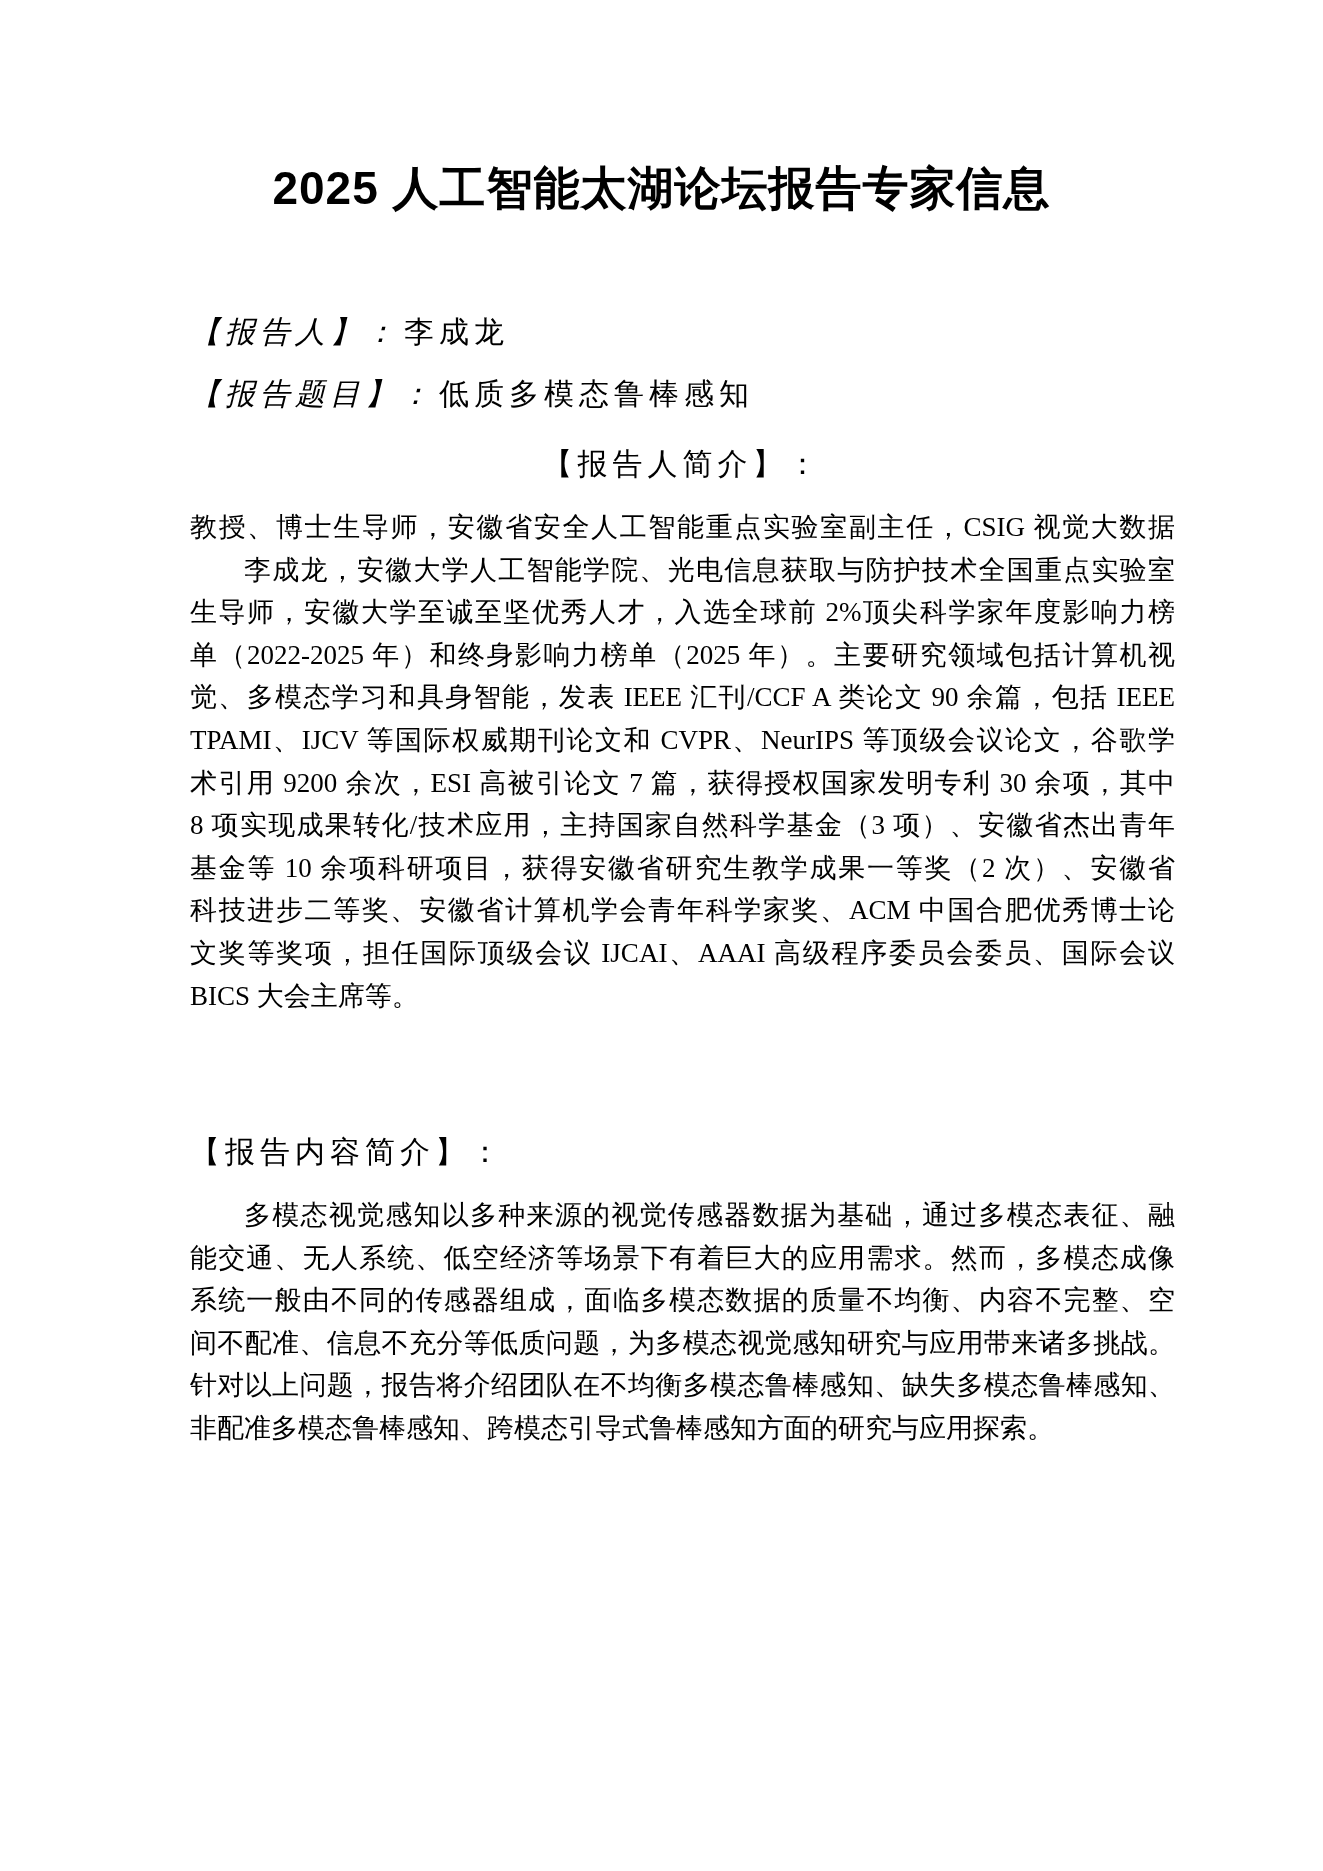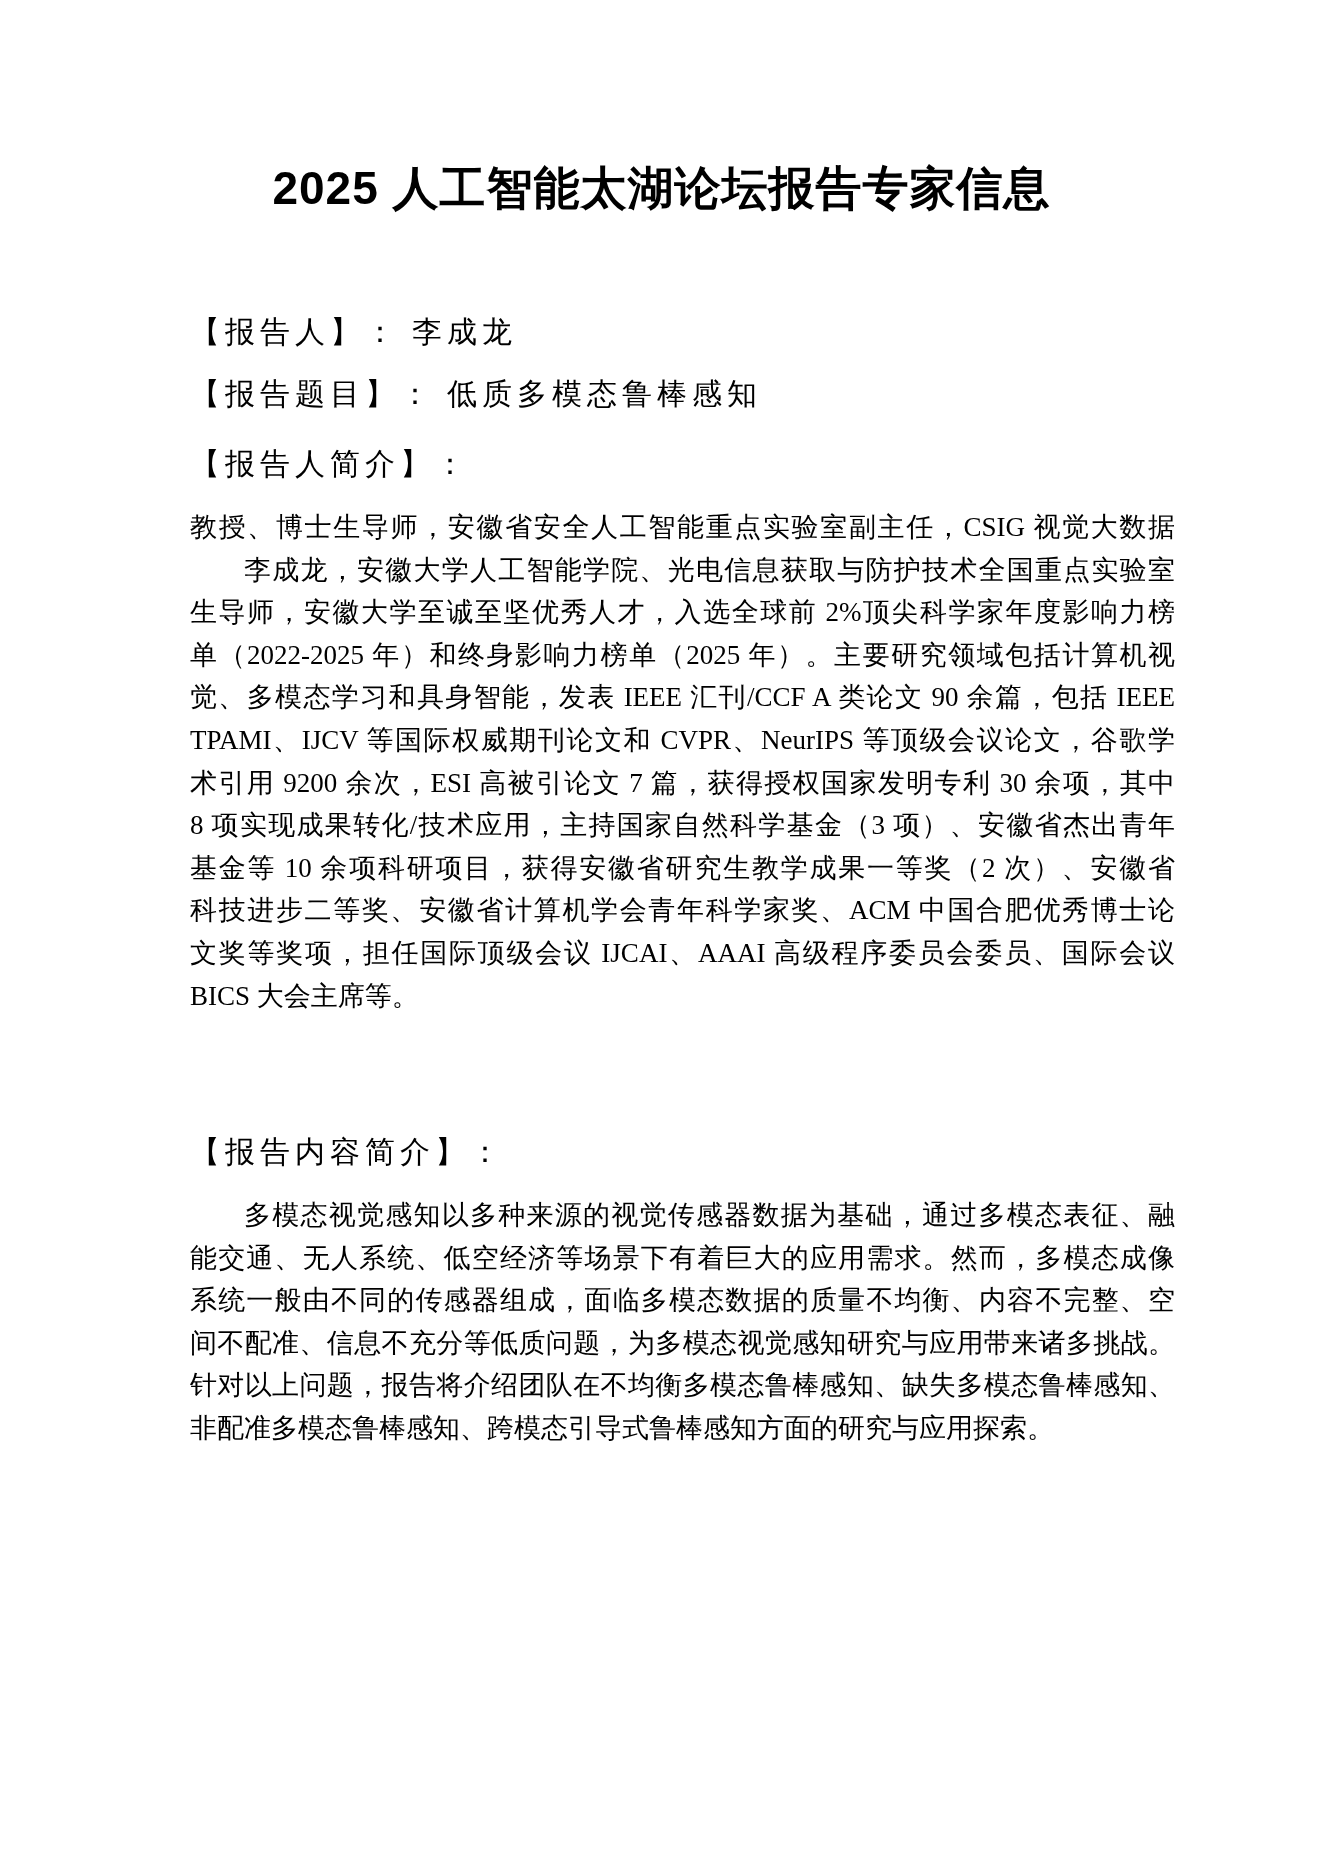--- a/index.html
+++ b/index.html
@@ -33,32 +33,32 @@
   .field {
     position: absolute;
     left: 190px;
     width: 985px;
     font-size: 30px;
     line-height: 44px;
     white-space: nowrap;
   }
   .f-presenter { top: 310px; }
   .f-topic     { top: 372px; }
-  .flabel { letter-spacing: 5px; }
-  .fvalue { letter-spacing: 5px; margin-left: 12px; }
+  .flabel { letter-spacing: 5px; font-style: italic; }
+  .fvalue { letter-spacing: 5px; margin-left: 4px; }
   .sec-heading {
     position: absolute;
     left: 190px;
     width: 985px;
     font-size: 30px;
     line-height: 44px;
     letter-spacing: 5px;
     white-space: nowrap;
   }
-  .sh-bio     { top: 442px; }
+  .sh-bio     { top: 442px; text-align: center; }
   .sh-content { top: 1130px; }
   .para {
     position: absolute;
     left: 190px;
     width: 985px;
     font-size: 27px;
   }
   .p-bio     { top: 506px; }
   .p-content { top: 1194px; }
   .tline {

